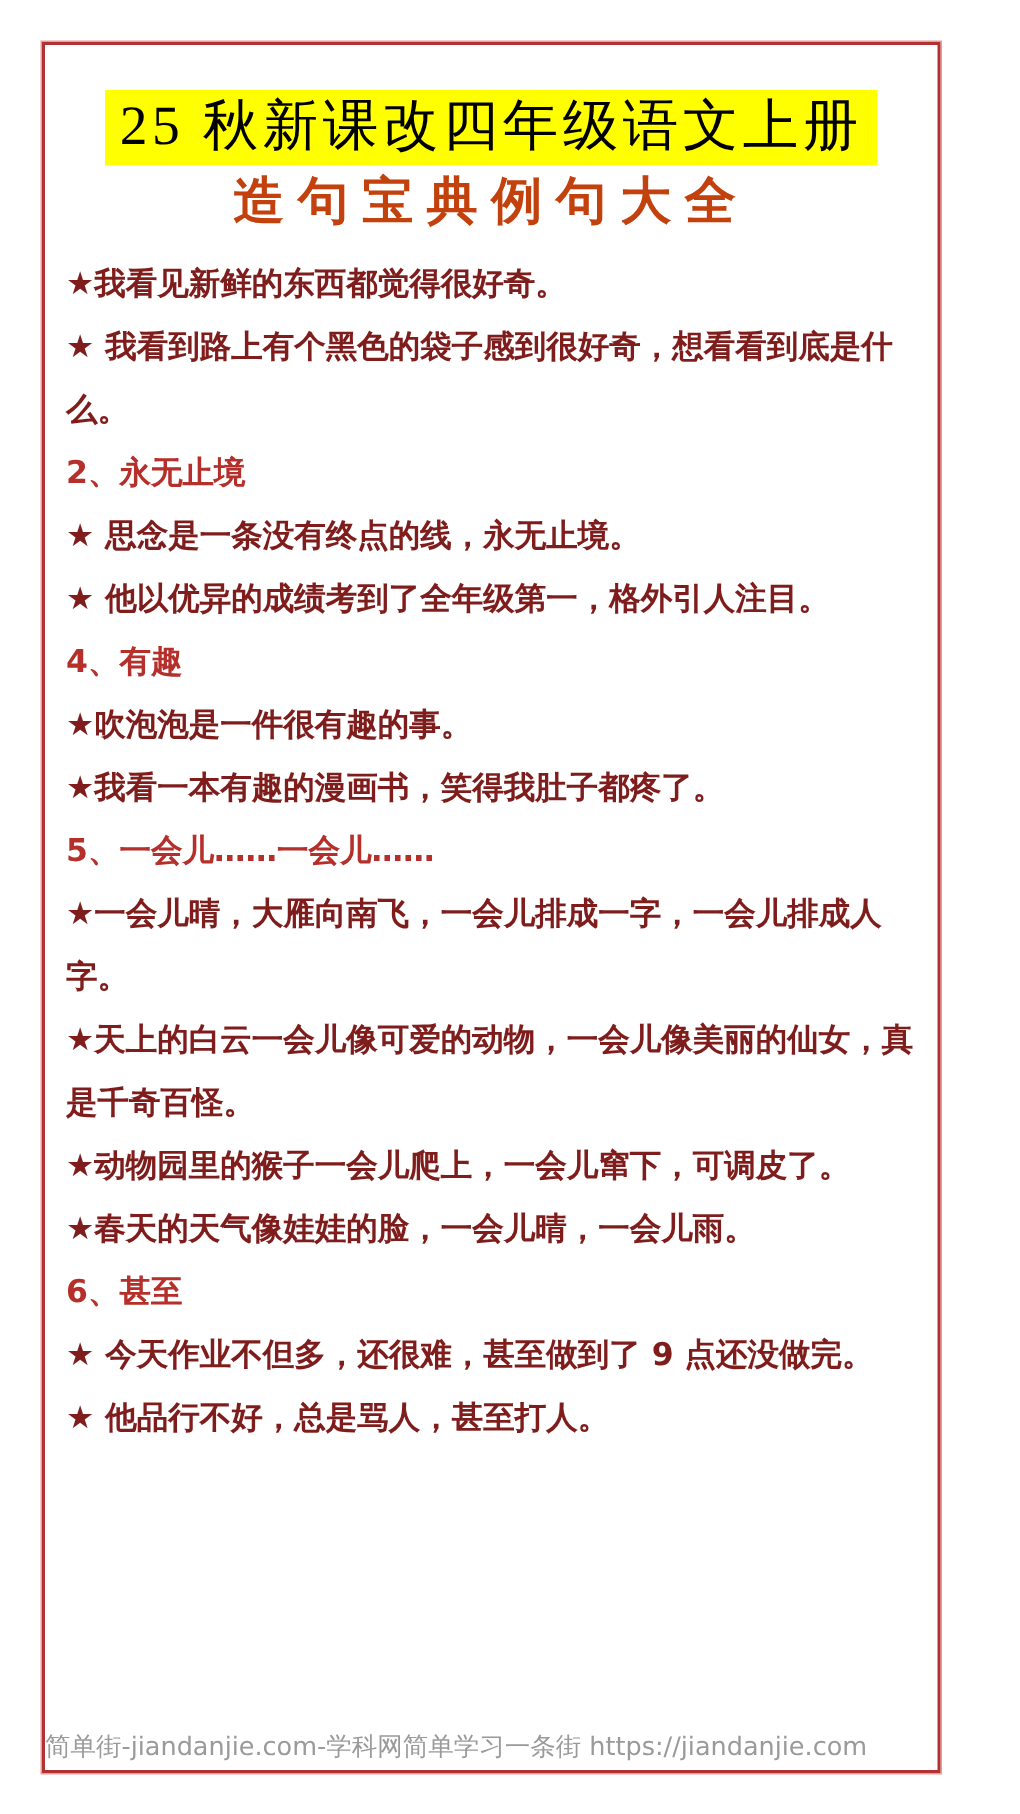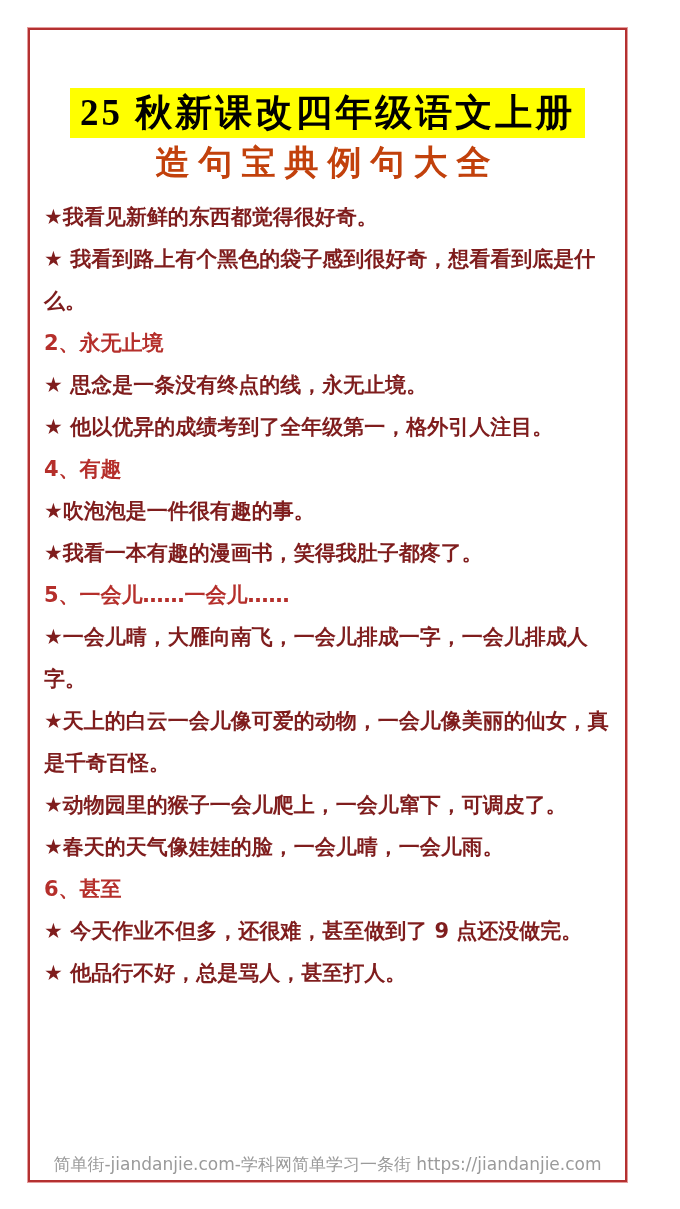--- a/index.html
+++ b/index.html
@@ -23,27 +23,26 @@
   }
   .title-wrap {
     text-align: center;
     margin-top: 30px;
   }
   .doc-title {
     display: inline-block;
     background: #ffff00;
     color: #000000;
     font-family: "Liberation Serif", serif;
-    font-weight: bold;
+    font-weight: normal;
     font-size: 37px;
     line-height: 50px;
     padding: 0 10px;
     letter-spacing: 3px;
     white-space: nowrap;
-    margin-top: 28px;
   }
   .doc-subtitle {
     text-align: center;
     color: #c2410c;
     font-family: "Liberation Serif", serif;
     font-weight: bold;
     font-size: 34px;
     line-height: 46px;
     letter-spacing: 9px;
     margin-top: 2px;
@@ -60,21 +59,21 @@
     text-align: left;
   }
   .section-heading {
     color: #b52f2b;
   }
   .footer-note {
     position: absolute;
     left: 0;
     right: 0;
     bottom: 4px;
-    text-align: center;
+    text-align: left;
     color: #9a9a9a;
     font-size: 17px;
     font-weight: normal;
     white-space: nowrap;
   }
 </style>
 </head>
 <body>
 
 <div class="frame">

